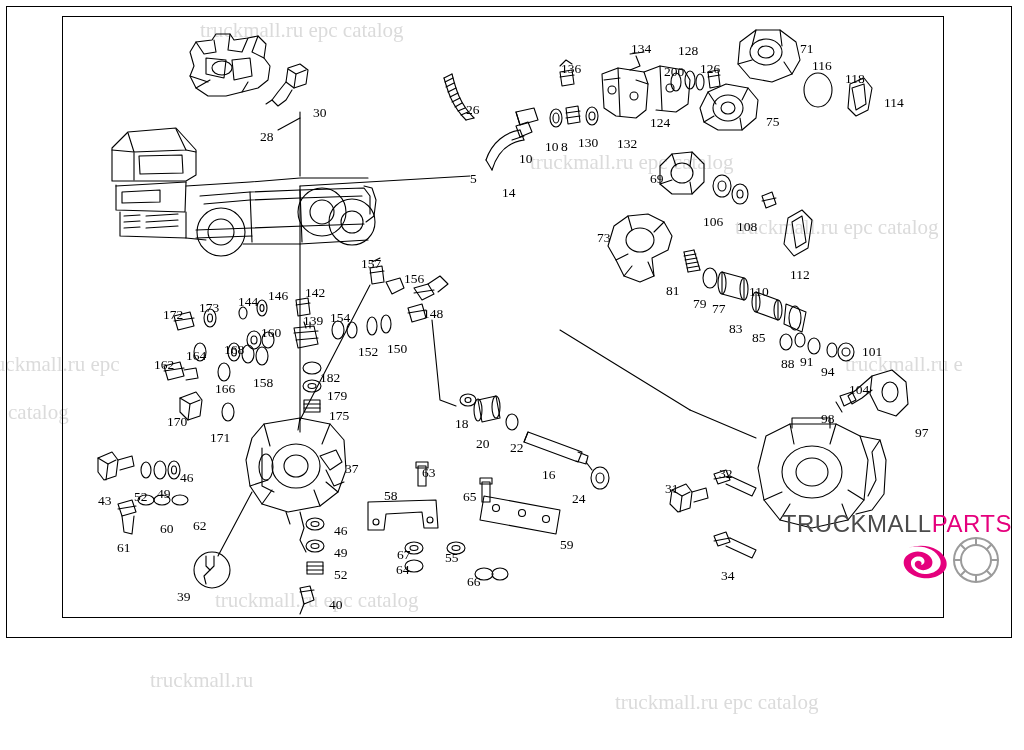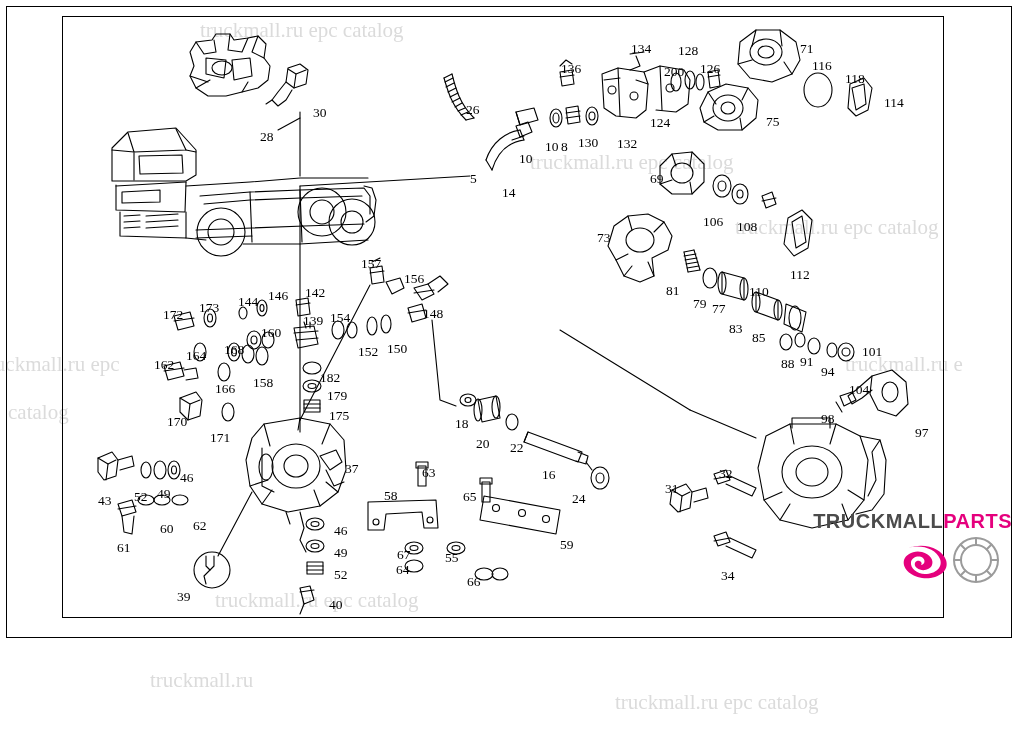--- a/index.html
+++ b/index.html
@@ -41,21 +41,21 @@
     line-height:1;
   }
 
   
   #logo{
     position:absolute;right:8px;bottom:4px;width:190px;height:80px;
   }
   #logo .txt{
     position:absolute;right:4px;top:2px;
     font-family:"Liberation Sans", sans-serif;
-    font-weight:bold;font-size:20px;letter-spacing:.5px;
+    font-weight:normal;font-size:24px;letter-spacing:.5px;
     color:#4b4b4b;
   }
   #logo .txt .pink{color:#e5007d;}
   #logo .mark{
     position:absolute;right:6px;top:26px;width:120px;height:52px;
   }
   svg{display:block;}
 </style>
 </head>
 <body>

